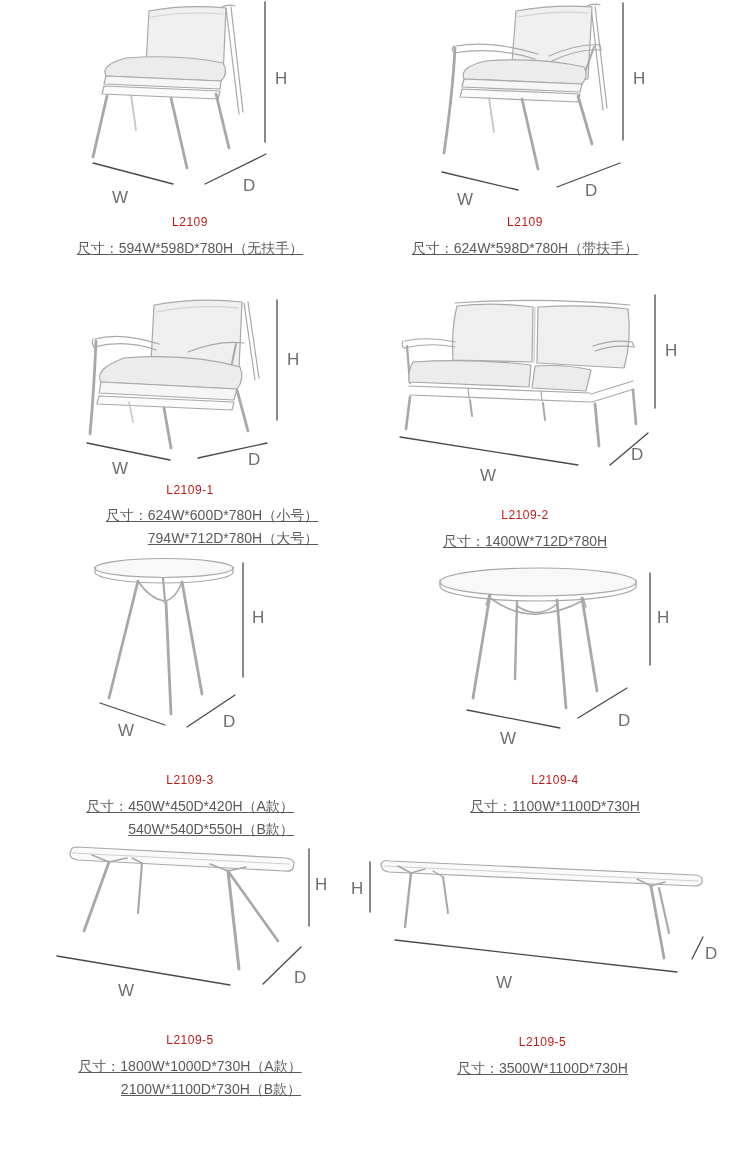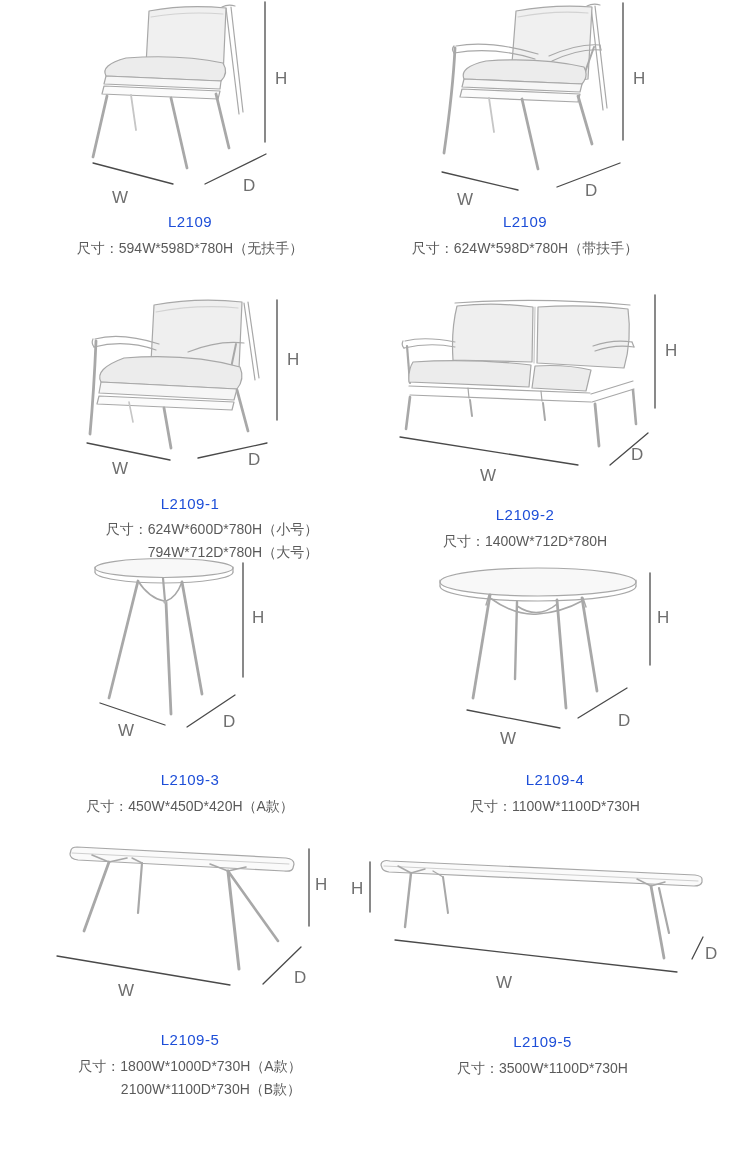--- a/index.html
+++ b/index.html
@@ -3,25 +3,25 @@
 <meta charset="utf-8">
 <style>
   html,body{margin:0;padding:0;background:#fff;}
   .sheet{position:relative;width:750px;height:1165px;background:#fff;overflow:hidden;
          font-family:"Liberation Sans","DejaVu Sans",sans-serif;}
   .cell{position:absolute;width:320px;text-align:center;}
   .c1{left:30px;top:0;}   .c2{left:365px;top:0;}
   .c3{left:30px;top:290px;} .c4{left:365px;top:290px;}
   .c5{left:30px;top:555px;} .c6{left:395px;top:555px;}
   .c7{left:30px;top:830px;} .c8{left:350px;top:830px;width:385px;}
-  .model{font-size:15px;line-height:20px;color:#1d4ed8;letter-spacing:.5px;}
-  .m2{margin-top:2px;} .m0{margin-top:14px;} .m4{margin-top:20px;} .m8{margin-top:10px;} .m22{margin-top:22px;}
+  .model{font-size:12px;line-height:20px;color:#b91c1c;letter-spacing:.5px;}
+  .m2{margin-top:2px;} .m0{margin-top:0;} .m4{margin-top:20px;} .m8{margin-top:10px;} .m22{margin-top:22px;}
   .spec{display:inline-block;text-align:left;font-size:14px;color:#5a5a5a;margin-top:5px;}
   .spec.g4{margin-top:4px;margin-left:44px;}
-  .spec .line{line-height:23px;white-space:nowrap;}
+  .spec .line{line-height:23px;white-space:nowrap;text-decoration:underline;}
   .spec .indent{padding-left:42px;text-align:center;}
   svg{display:block;}
   .sk{stroke:#a8a8a8;fill:none;stroke-width:1.2;stroke-linecap:round;stroke-linejoin:round;}
   .dim-l{stroke:#4a4a4a;stroke-width:1.3;fill:none;stroke-linecap:round;}
   .dim-t{font:17px "Liberation Sans","DejaVu Sans",sans-serif;fill:#6f6f6f;}
 </style>
 </head>
 <body>
 
 <div class="sheet">
@@ -198,20 +198,21 @@
         <line x1="70" y1="148" x2="135" y2="170"></line>
         <line x1="157" y1="172" x2="205" y2="140"></line>
       </g>
       <text class="dim-t" x="222" y="68">H</text>
       <text class="dim-t" x="88" y="181">W</text>
       <text class="dim-t" x="193" y="172">D</text>
     </svg>
     <div class="model m8">L2109-3</div>
     <div class="spec">
       <div class="line"><span>尺寸：</span><span>450W*450D*420H（A款）</span></div>
+      <div class="line indent"><span>540W*540D*550H（B款）</span></div>
     </div>
   </section>
 
   <section class="cell c6">
     <svg width="320" height="205" viewBox="0 0 320 205">
       <g transform="translate(-10,0)">
         <g class="sk">
           <ellipse cx="153" cy="27" rx="98" ry="14" fill="#f8f8f8"></ellipse>
           <path d="M55,31 A98,15 0 0 0 251,31"></path>
           <path d="M55,25 L55,31"></path>

